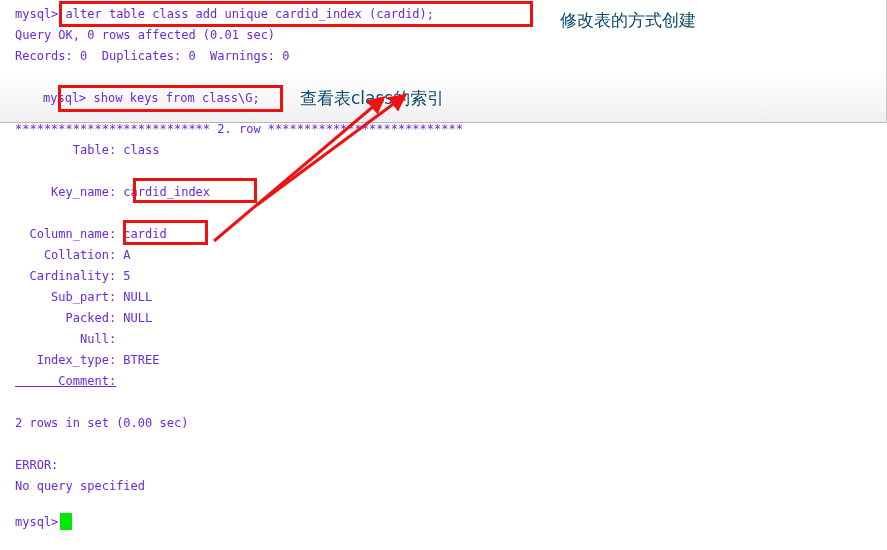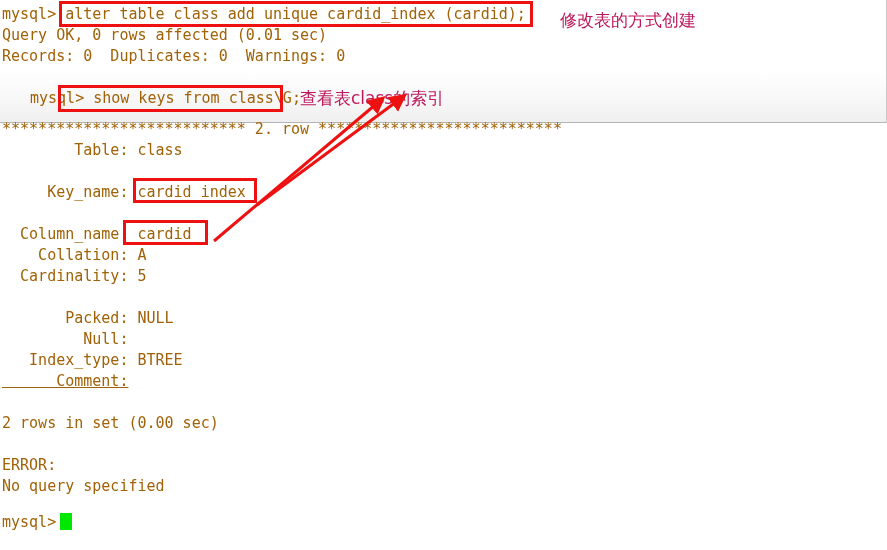--- a/index.html
+++ b/index.html
@@ -39,43 +39,43 @@
   
   #console {
     position: absolute;
     left: 0;
     top: 0;
     width: 887px;
     height: 550px;
   }
   .line {
     position: absolute;
-    left: 2px;
+    left: 15px;
     white-space: pre;
     font-family: "DejaVu Sans Mono", "Liberation Mono", monospace;
-    font-size: 15px;
+    font-size: 12px;
     line-height: 20px;
     letter-spacing: 0px;
-    color: #a16207;
+    color: #6d28d9;
   }
 
   
   .redbox {
     position: absolute;
     border: 3px solid #ee1111;
     box-sizing: border-box;
     background: transparent;
     pointer-events: none;
   }
 
   
   .cjk-note {
     position: absolute;
     white-space: nowrap;
-    color: #be185d;
+    color: #0c4a6e;
     font-family: "DejaVu Sans", "Liberation Sans", sans-serif;
     font-size: 17px;
     line-height: 20px;
   }
 
   
   #arrows {
     position: absolute;
     left: 0;
     top: 0;
@@ -103,20 +103,21 @@
       <div class="line" style="top: 25px;">Query OK, 0 rows affected (0.01 sec)</div>
       <div class="line" style="top: 46px;">Records: 0  Duplicates: 0  Warnings: 0</div>
       <div class="line" style="top: 67px;"></div>
       <div class="line" style="top: 88px; margin-left: 28px;">mysql&gt; show keys from class\G;</div>
       <div class="line" style="top: 119px;">*************************** 2. row ***************************</div>
       <div class="line" style="top: 140px;">        Table: class</div>
       <div class="line" style="top: 182px;">     Key_name: cardid_index</div>
       <div class="line" style="top: 224px;">  Column_name: cardid</div>
       <div class="line" style="top: 245px;">    Collation: A</div>
       <div class="line" style="top: 266px;">  Cardinality: 5</div>
+      <div class="line" style="top: 287px;">     Sub_part: NULL</div>
       <div class="line" style="top: 308px;">       Packed: NULL</div>
       <div class="line" style="top: 329px;">         Null:</div>
       <div class="line" style="top: 350px;">   Index_type: BTREE</div>
       <div class="line" style="top: 371px; text-decoration: underline;">      Comment:</div>
       <div class="line" style="top: 413px;">2 rows in set (0.00 sec)</div>
       <div class="line" style="top: 434px;"></div>
       <div class="line" style="top: 455px;">ERROR:</div>
       <div class="line" style="top: 476px;">No query specified</div>
       <div class="line" style="top: 497px;"></div>
       <div class="line" style="top: 512px;">mysql&gt;</div>

